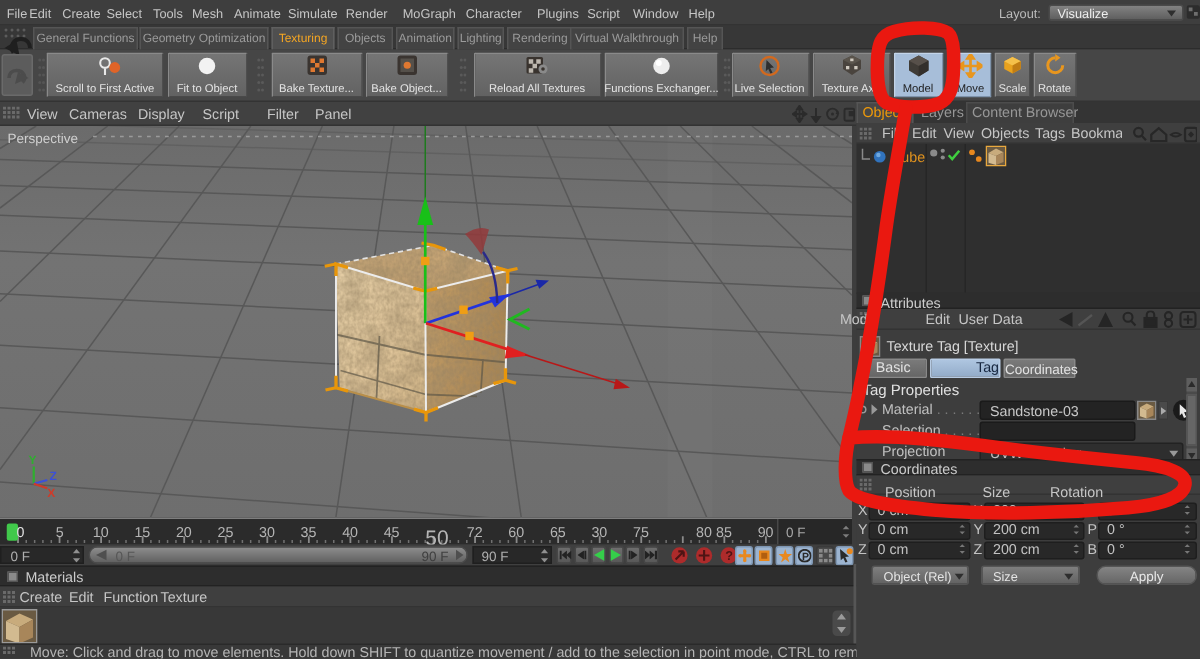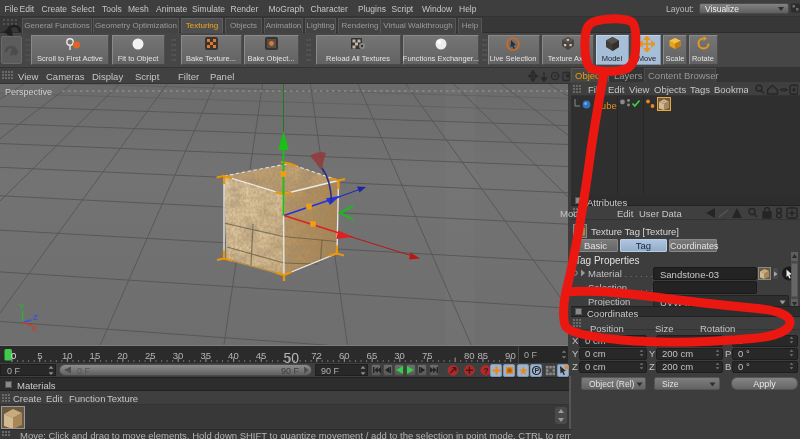--- a/index.html
+++ b/index.html
@@ -799,21 +799,21 @@
 
 <svg class="abs" style="left:573px;top:224px" width="14" height="14" viewBox="0 0 14 14">
 <rect x="0.5" y="0.5" width="13" height="13" fill="#6a5a42" stroke="#888" stroke-width="1"></rect>
 <polygon points="2,5 7,2 12,4.5 7,7" fill="#c8ab7c"></polygon>
       <polygon points="2,5 7,7 7,13 2,11.5" fill="#d2ba90"></polygon>
       <polygon points="7,7 12,4.5 12,11 7,13" fill="#a8865a"></polygon>
 </svg>
 <div class="t" style="top:226px;left:591px;color:#d8d8d8">Texture Tag [Texture]</div>
 
 <div class="abs" style="left:573px;top:239px;width:45px;height:13px;background:linear-gradient(#7a7a7a,#666);border:1px solid #888;border-radius:1px;color:#e2e2e2;font-size:9.5px;text-align:center;line-height:12px">Basic</div>
-<div class="abs" style="left:620px;top:239px;width:47px;height:13px;background:linear-gradient(#aec5e0,#93acc9);border:1px solid #b8cce4;border-radius:1px;color:#16263f;font-size:9.5px;text-align:center;line-height:12px">Tag</div>
+<div class="abs" style="left:620px;top:239px;width:47px;height:13px;background:linear-gradient(#aec5e0,#93acc9);border:1px solid #b8cce4;border-radius:1px;color:#16263f;font-size:9.5px;text-align:right;line-height:12px">Tag</div>
 <div class="abs" style="left:669px;top:239px;width:48px;height:13px;background:linear-gradient(#7a7a7a,#666);border:1px solid #888;border-radius:1px;color:#e2e2e2;font-size:9px;text-align:center;line-height:12px">Coordinates</div>
 
 <div class="t" style="top:255px;left:575px;font-size:10px;color:#e0e0e0;font-weight:normal">Tag Properties</div>
 
 <svg class="abs" style="left:572px;top:269px" width="14" height="8" viewBox="0 0 14 8">
       <circle cx="3" cy="4" r="2.2" fill="none" stroke="#999" stroke-width="1"></circle>
       <path d="M9 0.5 L13 4 L9 7.5 Z" fill="#999"></path>
     </svg>
 <div class="t" style="top:268px;left:588px;color:#c0c0c0">Material <span style="color:#7a7a7a">. . . . . . . . . . .</span></div>
 <div class="abs" style="left:653px;top:267px;width:104px;height:13px;background:#232323;border:1px solid #1a1a1a;border-radius:2px"></div>

